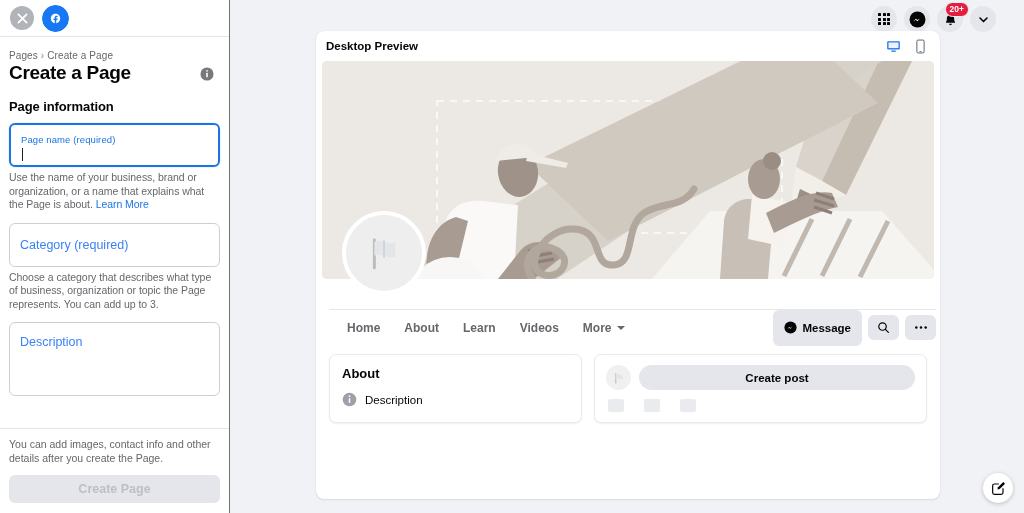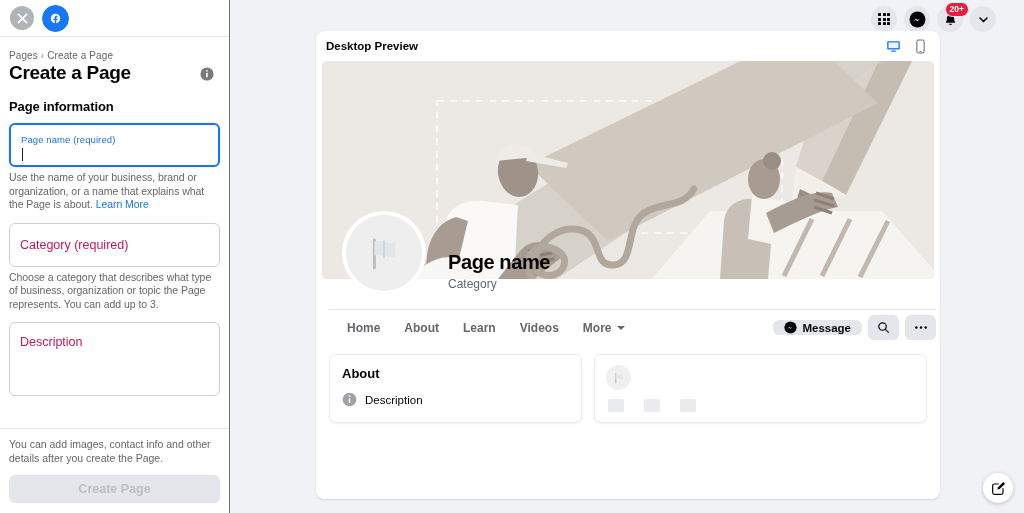--- a/index.html
+++ b/index.html
@@ -72,21 +72,21 @@
   .field-float-label {
     font-size: 9.5px; color: #1b74e4; line-height: 11px;
     display: block; letter-spacing: .1px;
   }
   .field-caret {
     display: inline-block; width: 1px; height: 13px;
     background: #1c1e21; margin-top: 3px; margin-left: 1px;
     vertical-align: top;
   }
   .field-placeholder {
-    font-size: 12.5px; color: #be185d; line-height: 24px;
+    font-size: 12.5px; color: #3b82f6; line-height: 24px;
   }
   .field-box.tall { height: 74px; }
   .field-box.tall .field-placeholder { line-height: 16px; }
 
   .field-help {
     font-size: 10.5px; color: #65676b; line-height: 13.5px;
     margin-top: 4px; margin-bottom: 11px; letter-spacing: -.05px;
   }
   .field-help a { color: #1b74e4; text-decoration: none; cursor: pointer; }
 
@@ -188,21 +188,21 @@
     display: flex; align-items: center; gap: 5px;
   }
   .caret-down {
     width: 0; height: 0; border-left: 4px solid transparent;
     border-right: 4px solid transparent; border-top: 4.5px solid #65676b;
     display: inline-block;
   }
   .tab-actions { display: flex; align-items: center; gap: 6px; }
   .msg-btn {
     background: #e4e6eb; border: none; border-radius: 6px;
-    height: 15px; padding: 0 11px; display: flex; align-items: center; gap: 5px;
+    height: 36px; padding: 0 11px; display: flex; align-items: center; gap: 5px;
     font-size: 11.5px; font-weight: bold; color: #050505;
     font-family: "Liberation Sans", sans-serif; cursor: pointer;
   }
   .sq-btn {
     background: #e4e6eb; border: none; border-radius: 6px;
     width: 31px; height: 25px; display: flex; align-items: center;
     justify-content: center; cursor: pointer;
   }
 
   
@@ -438,24 +438,20 @@
       </div>
 
       <div class="profile-row">
         <div class="avatar-big">
           <svg width="42" height="42" viewBox="0 0 48 48">
             <path d="M13 9 L13 41" stroke="#b9bdc2" stroke-width="3.4" stroke-linecap="round"></path>
             <path d="M13 11 C22 7 28 16 37 12 L37 28 C28 32 22 23 13 27 Z" fill="#e3e6e9"></path>
             <path d="M24 9.5 L24 29.5" stroke="#c9ccd1" stroke-width="1.6"></path>
           </svg>
         </div>
-        <div class="profile-text">
-          <div class="profile-name">Page name</div>
-          <div class="profile-category">Category</div>
-        </div>
       </div>
 
       <div class="tabs-row">
         <div class="tabs">
           <div class="tab">
               <span>Home</span>
             </div>
           <div class="tab">
               <span>About</span>
             </div>
@@ -508,20 +504,23 @@
         </div>
 
         <div class="post-card">
           <div class="post-top">
             <div class="avatar-sm">
               <svg width="14" height="14" viewBox="0 0 48 48">
                 <path d="M13 9 L13 41" stroke="#b9bdc2" stroke-width="4" stroke-linecap="round"></path>
                 <path d="M13 11 C22 7 28 16 37 12 L37 28 C28 32 22 23 13 27 Z" fill="#e3e6e9"></path>
               </svg>
             </div>
+            <div class="create-post-pill">
+              <span>Create post</span>
+            </div>
           </div>
           <div class="post-bottom">
             <span class="post-action-stub"></span>
             <span class="post-action-stub"></span>
             <span class="post-action-stub"></span>
           </div>
         </div>
       </div>
 
     </section>

